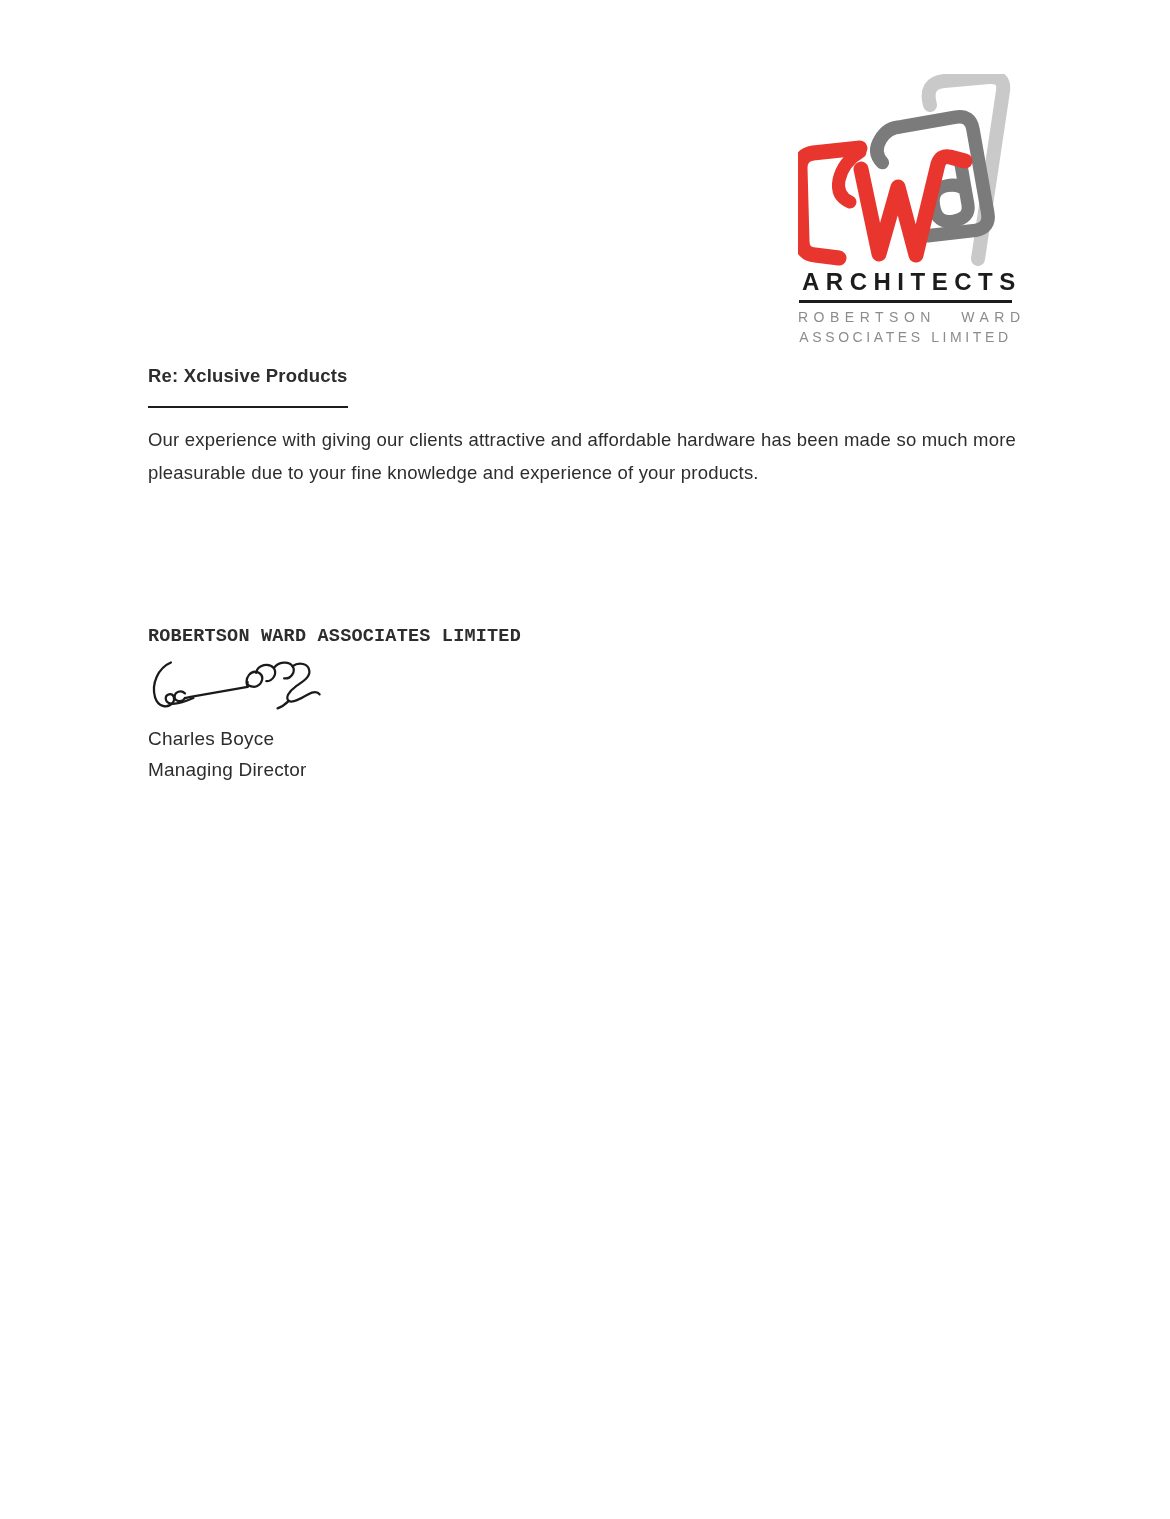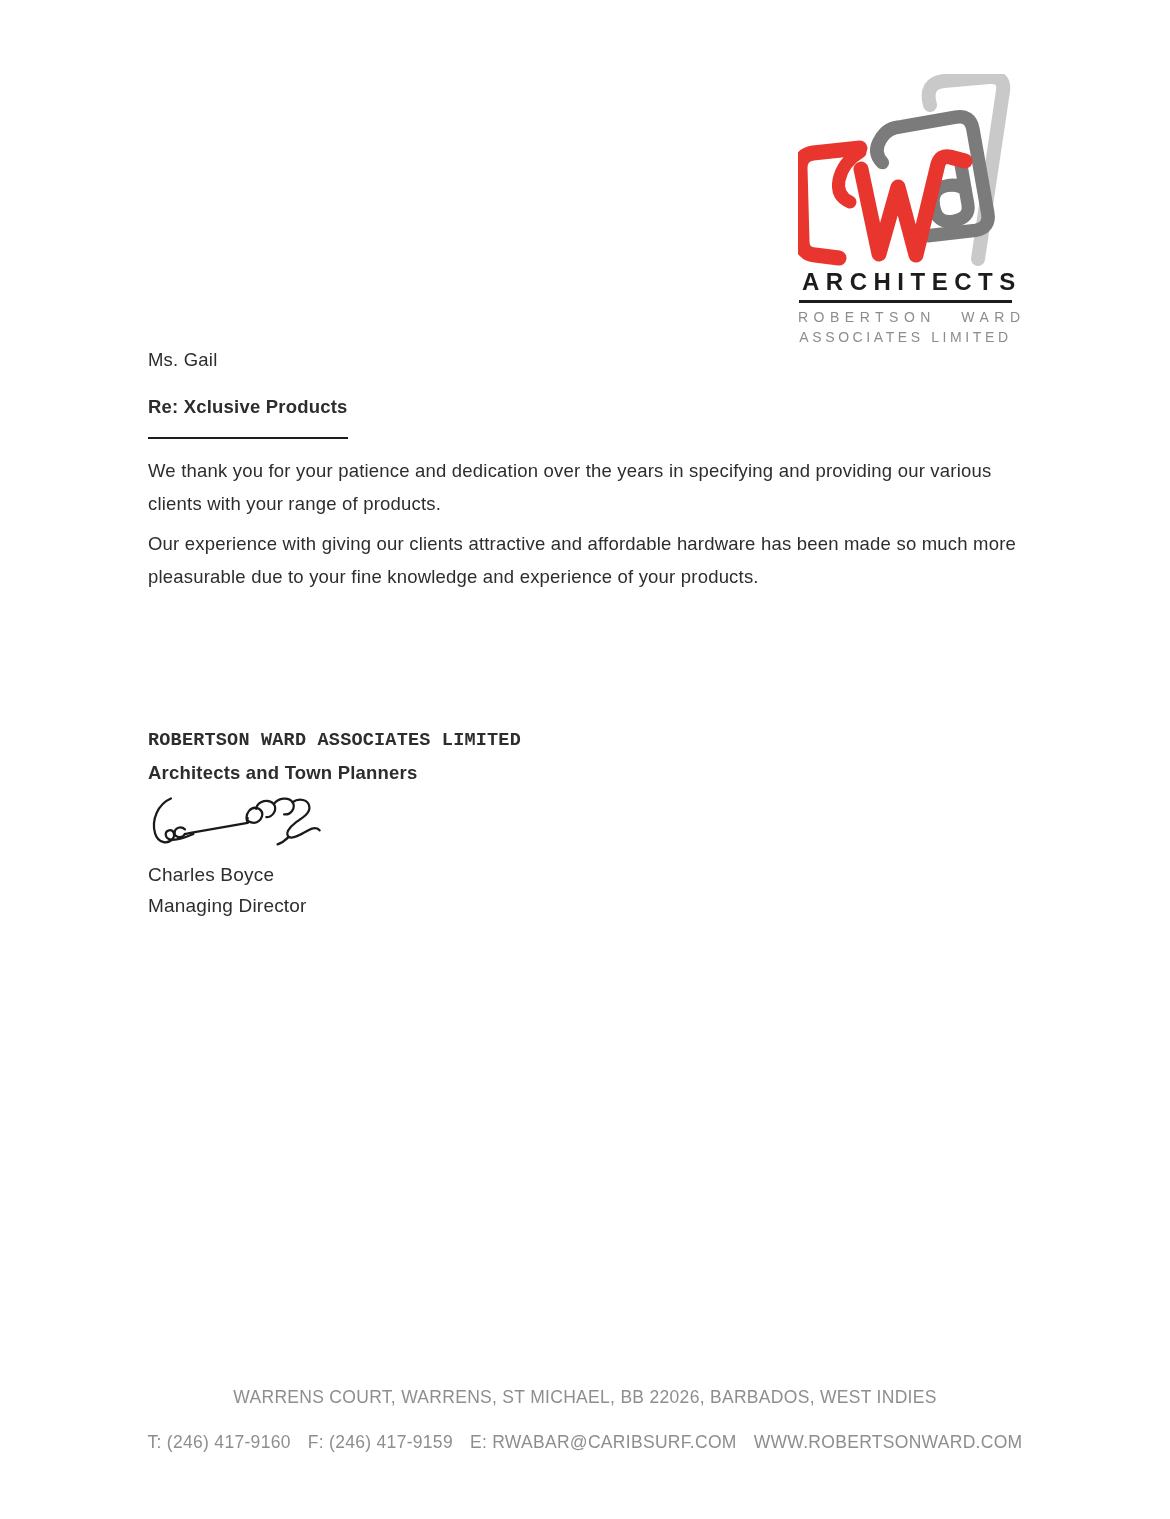--- a/index.html
+++ b/index.html
@@ -147,35 +147,32 @@
     </svg>
     <div class="logo-brand">ARCHITECTS</div>
     <div class="logo-rule"></div>
     <div class="logo-sub1">ROBERTSON WARD</div>
     <div class="logo-sub2">ASSOCIATES LIMITED</div>
   </div>
 
   <div class="letter">
 
     <div class="recipient-block">
-      <div>Ms. Gail</div>
     </div>
 
     <div class="subject-line">
       <span>Re: Xclusive Products</span>
     </div>
 
     <div class="body-paragraphs">
-      <p>We thank you for your patience and dedication over the years in specifying and providing our various clients with your range of products.</p>
       <p>Our experience with giving our clients attractive and affordable hardware has been made so much more pleasurable due to your fine knowledge and experience of your products.</p>
     </div>
 
     <div class="closing-block">
       <div class="closing-company">ROBERTSON WARD ASSOCIATES LIMITED</div>
-      <div class="closing-tagline">Architects and Town Planners</div>
 
       <div class="signature-wrap">
         <svg class="signature-svg" viewBox="0 0 200 62" fill="none" xmlns="http://www.w3.org/2000/svg">
           <g stroke-width="2.4" stroke-linecap="round" stroke-linejoin="round" stroke="#1a1a1a">
             <path d="M24,8 C10,14 3,31 7,45 C10,55 20,58 26,51 C29,47 27,41 22,42 C17,43 17,51 24,52 C32,53 41,49 48,46"></path>
             <path d="M39,41 C35,37 28,39 28,45 C28,50 36,51 39,46"></path>
             <path d="M39,46 C60,42 85,38 106,34"></path>
             <path d="M106,34 C102,24 110,15 118,19 C125,23 121,33 113,34 C108,34 105,32 106,29"></path>
             <path d="M115,19 C117,10 129,8 134,14 C138,20 133,28 126,28"></path>
             <path d="M134,14 C139,7 150,6 154,12 C158,18 152,26 145,25"></path>
@@ -183,23 +180,14 @@
             <path d="M150,49 C146,53 141,56 138,57"></path>
           </g>
         </svg>
       </div>
 
       <div class="signer-name">Charles Boyce</div>
       <div class="signer-title">Managing Director</div>
     </div>
   </div>
 
-  <div class="footer">
-    <div class="footer-address">WARRENS COURT, WARRENS, ST MICHAEL, BB 22026, BARBADOS, WEST INDIES</div>
-    <div class="footer-contacts">
-      <span>T: (246) 417-9160</span>
-      <span>F: (246) 417-9159</span>
-      <span>E: RWABAR@CARIBSURF.COM</span>
-      <span>WWW.ROBERTSONWARD.COM</span>
-    </div>
-  </div>
 
 </div>
 
 </body></html>

